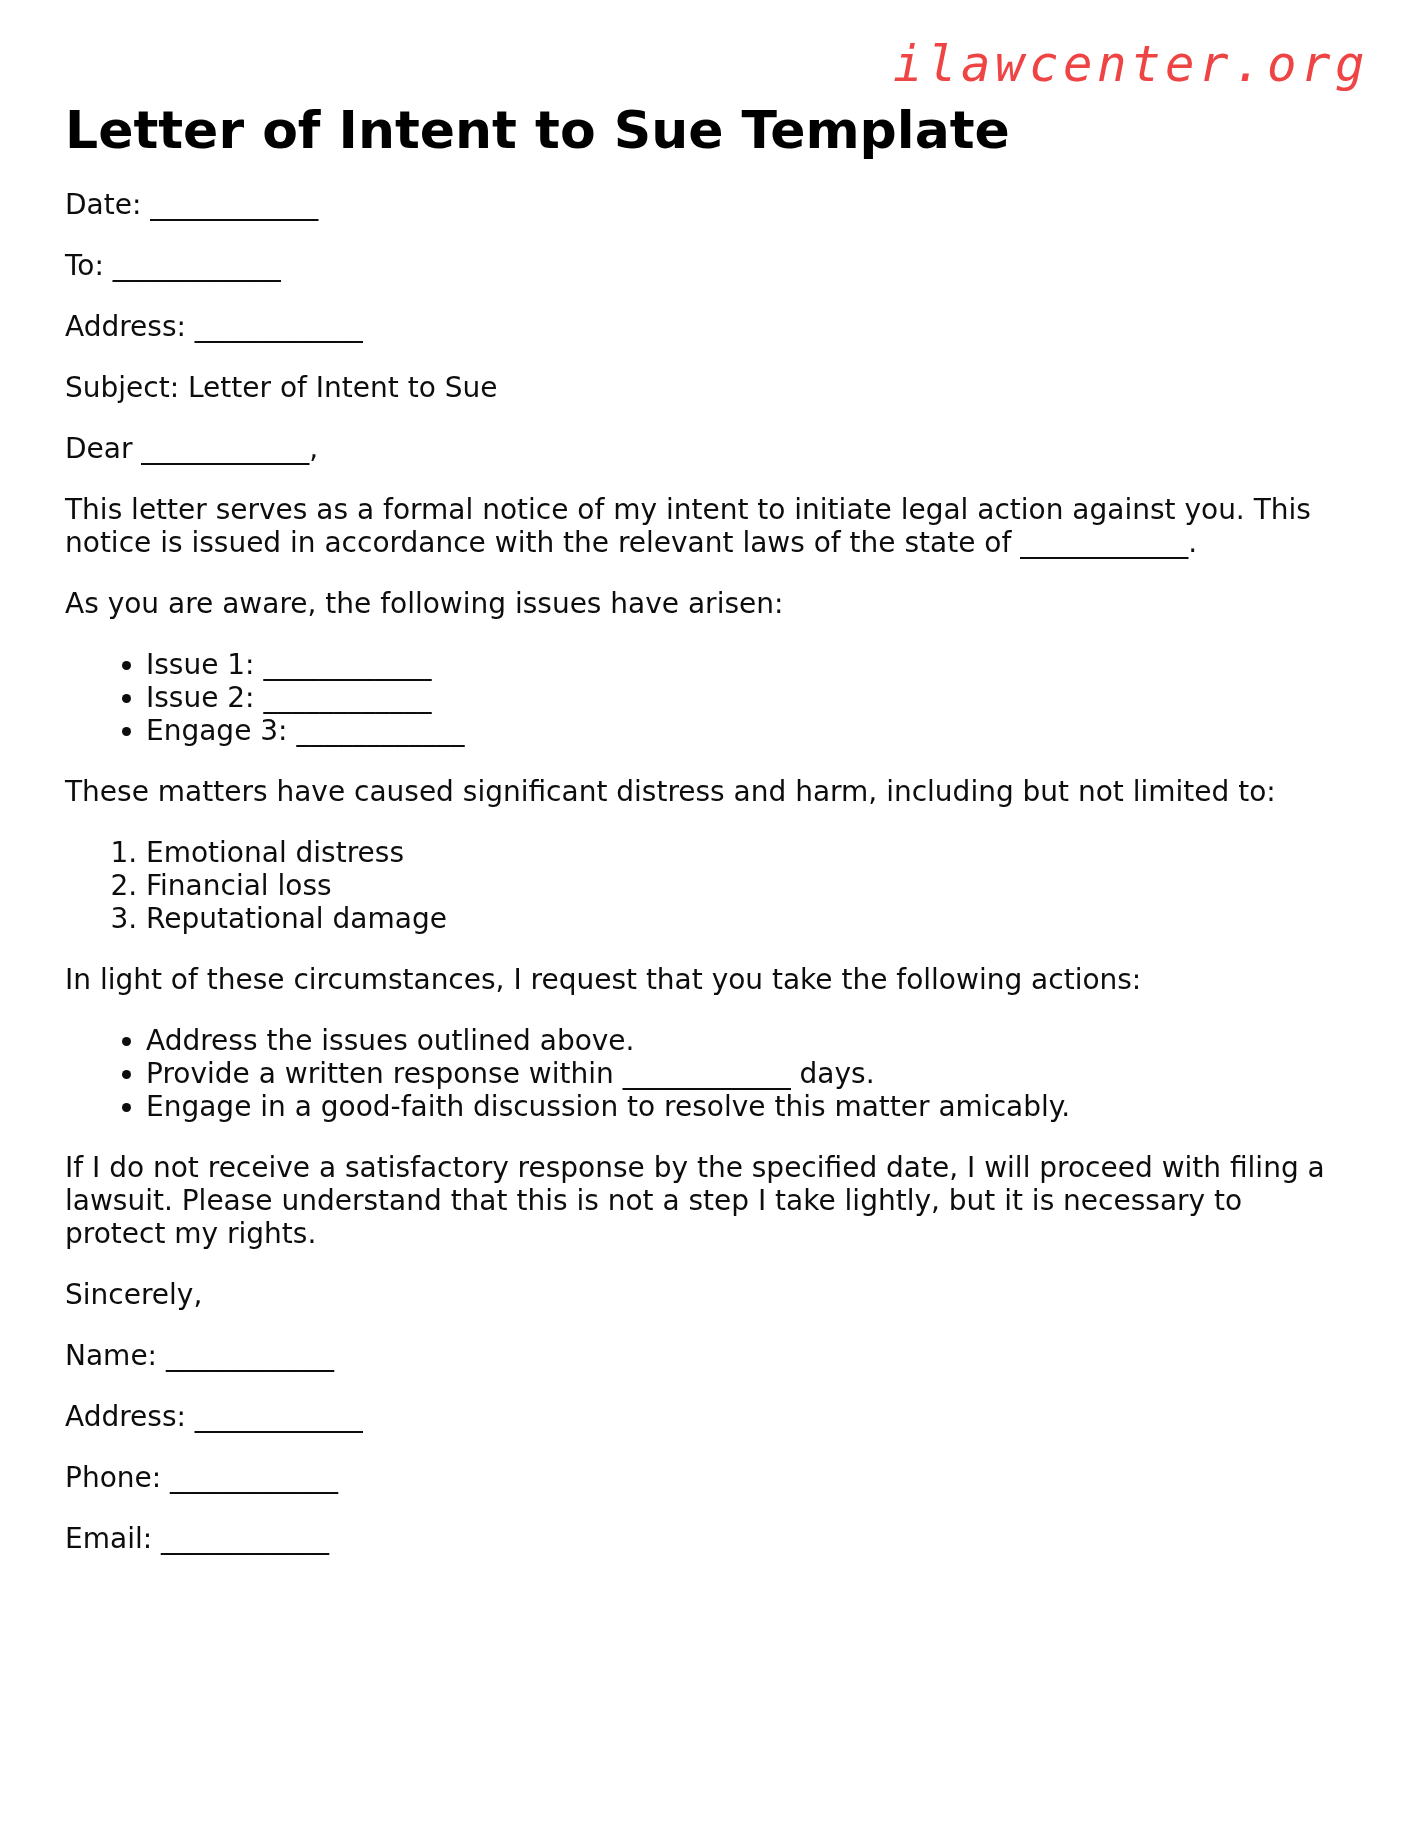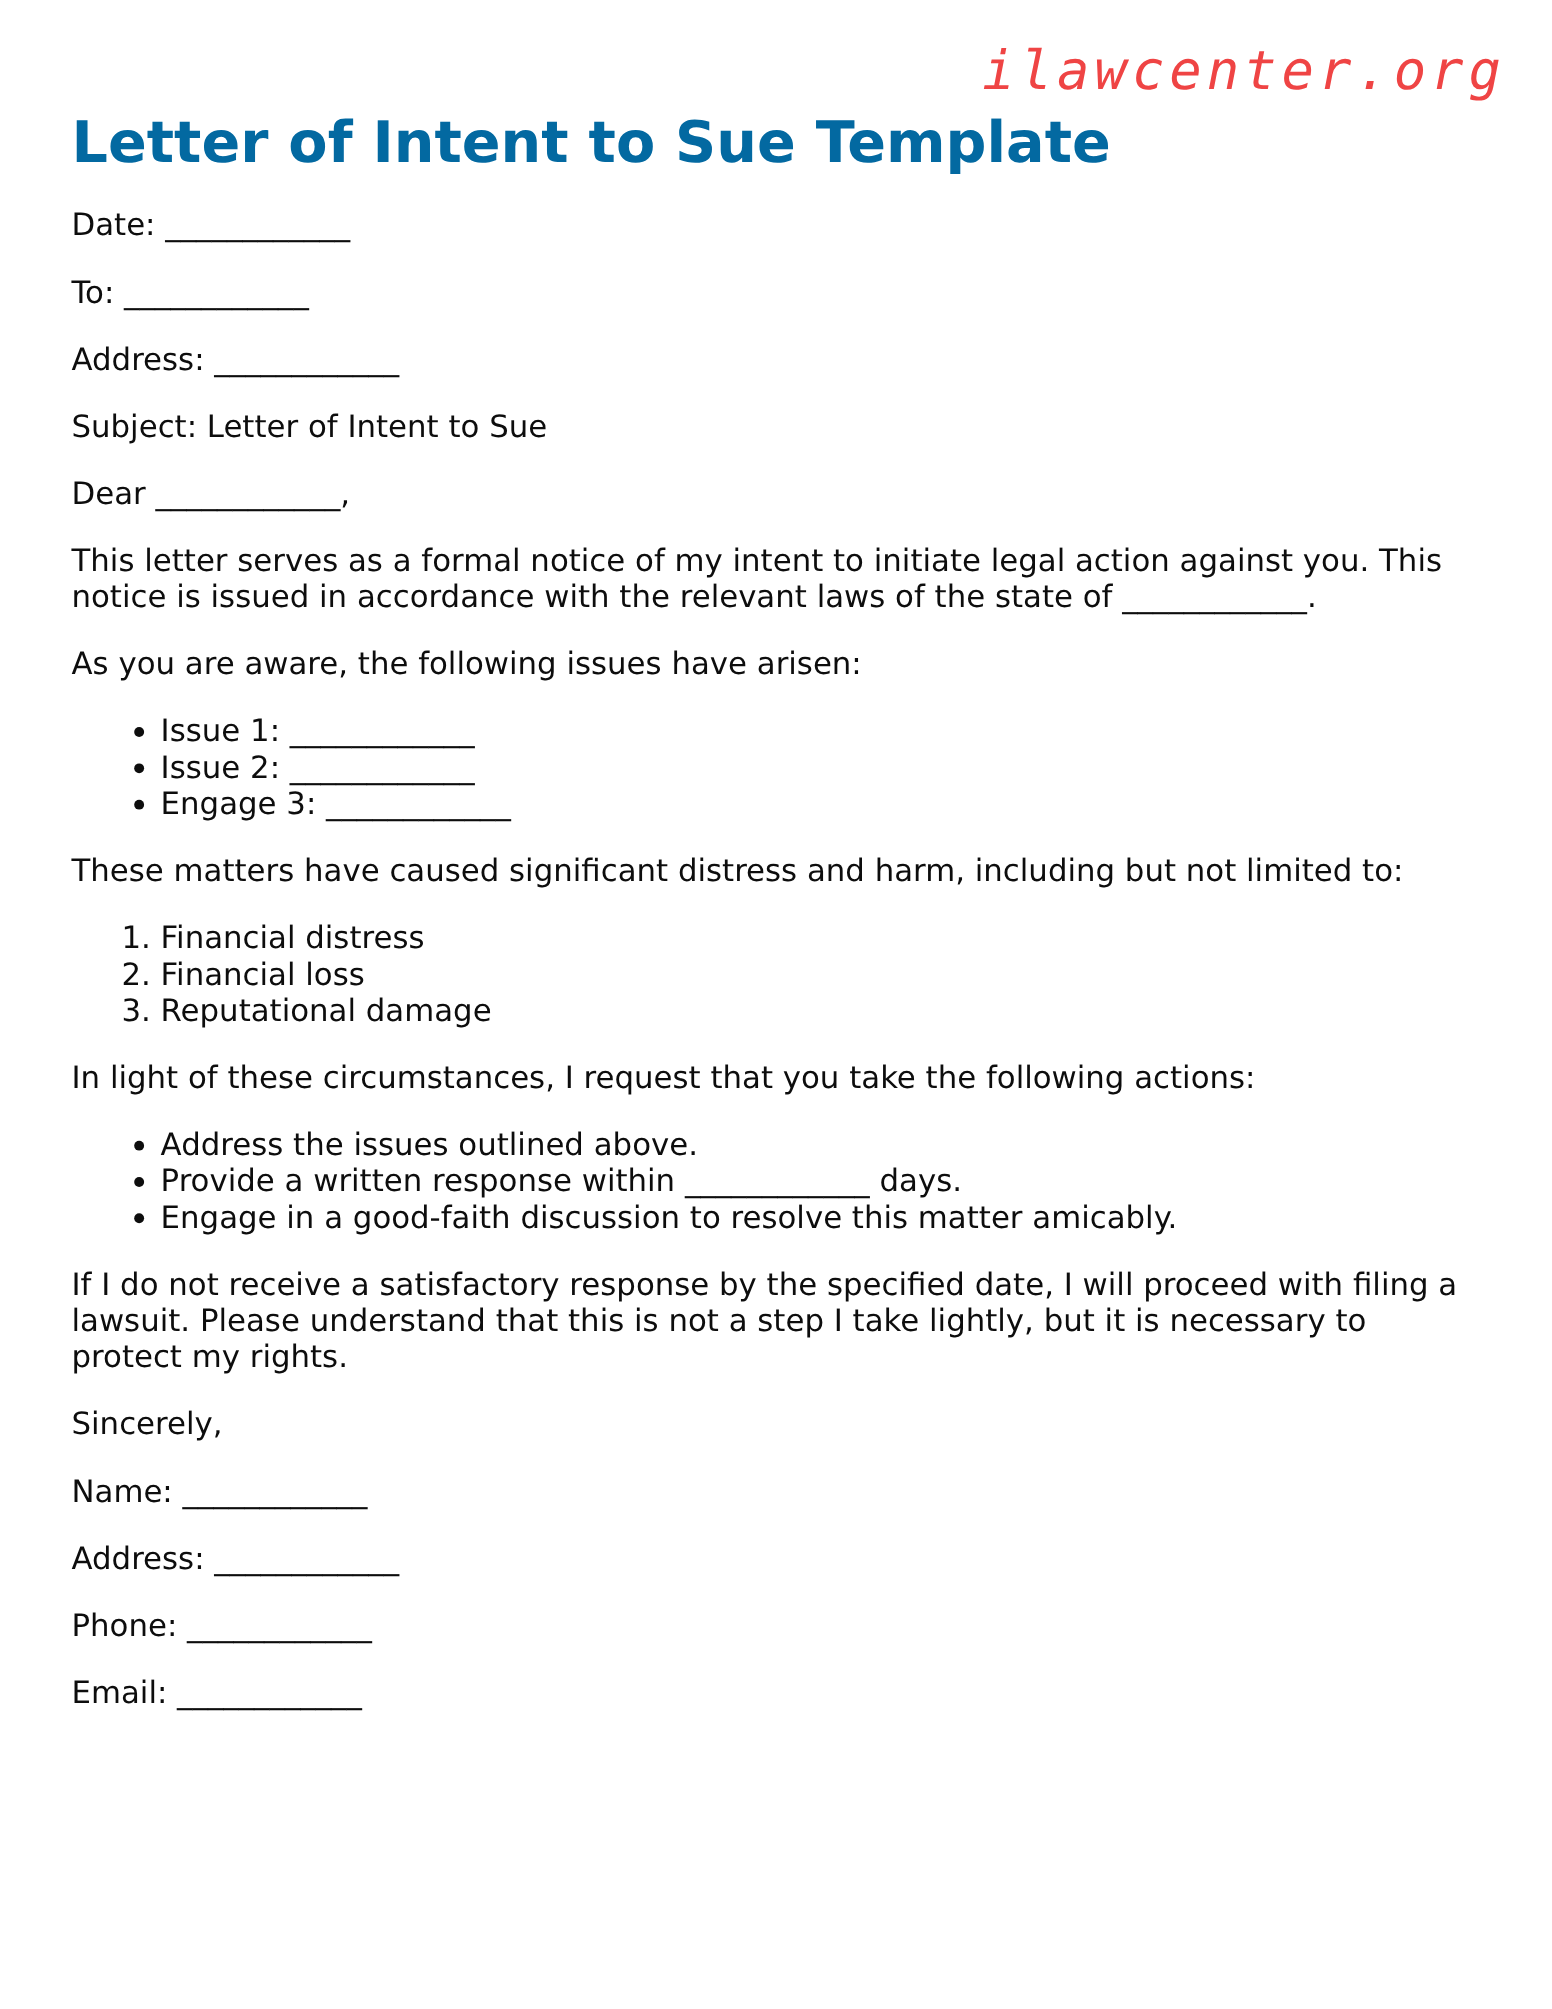--- a/index.html
+++ b/index.html
@@ -28,21 +28,21 @@
     letter-spacing: 4.5px;
     color: #ef4444;
     white-space: nowrap;
     font-style: italic;
   }
   h1.title {
     margin: 6px 0 0 0;
     font-size: 52px;
     line-height: 60px;
     font-weight: 700;
-    color: #0369a1;
+    color: #000000;
     letter-spacing: 0;
   }
   .content {
     font-size: 28px;
     line-height: 33px;
     max-width: 1272px;
   }
   .content p {
     margin: 28px 0;
   }
@@ -79,21 +79,21 @@
 
     <ul>
       <li>Issue 1: ____________</li>
       <li>Issue 2: ____________</li>
       <li>Engage 3: ____________</li>
     </ul>
 
     <p>These matters have caused significant distress and harm, including but not limited to:</p>
 
     <ol>
-      <li>Financial distress</li>
+      <li>Emotional distress</li>
       <li>Financial loss</li>
       <li>Reputational damage</li>
     </ol>
 
     <p>In light of these circumstances, I request that you take the following actions:</p>
 
     <ul>
       <li>Address the issues outlined above.</li>
       <li>Provide a written response within ____________ days.</li>
       <li>Engage in a good-faith discussion to resolve this matter amicably.</li>

